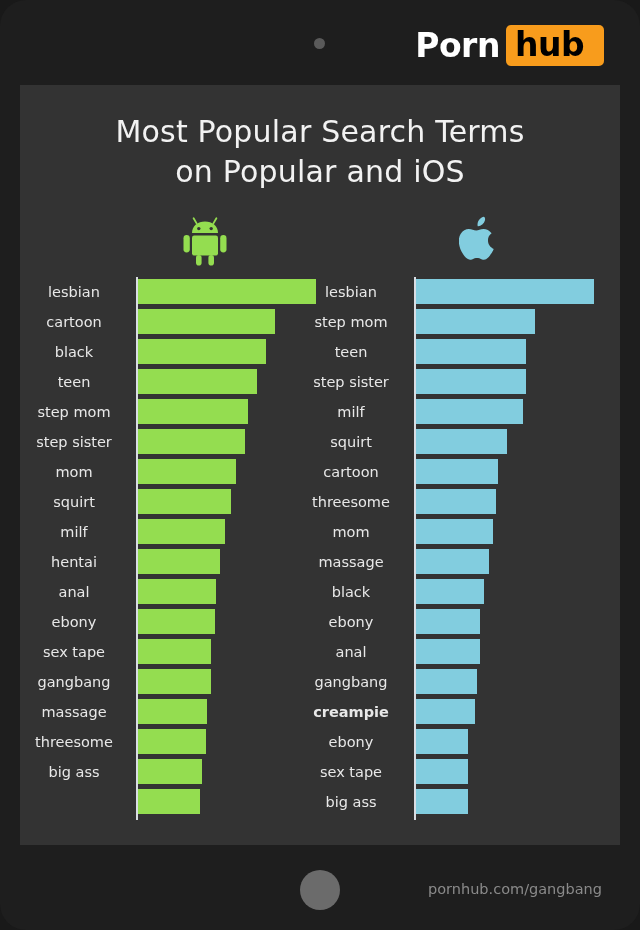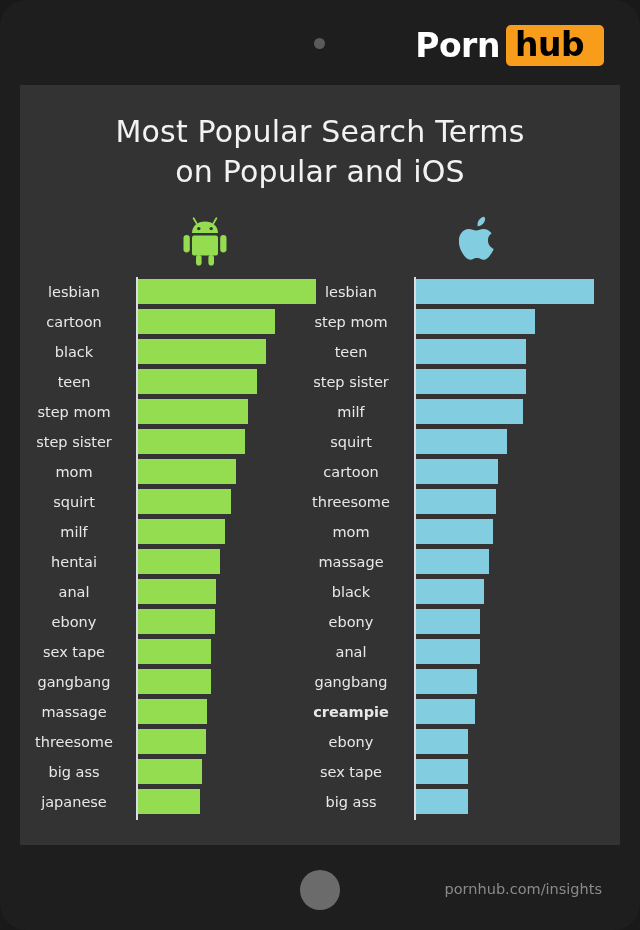--- a/index.html
+++ b/index.html
@@ -265,21 +265,20 @@
         </div>
         <div class="bar-row" style="top: 450px;">
           <div class="bar-label">threesome</div>
           <div class="bar" style="width: 67.64px;"></div>
         </div>
         <div class="bar-row" style="top: 480px;">
           <div class="bar-label">big ass</div>
           <div class="bar" style="width: 64.08px;"></div>
         </div>
         <div class="bar-row" style="top: 510px;">
-          <div class="bar-label">japanese</div>
           <div class="bar" style="width: 62.3px;"></div>
         </div>
       </div>
 
     <div class="chart-col" id="ios-col">
       <div class="axis-line"></div>
     <div class="bar-row" style="top: 0px;">
           <div class="bar-label">lesbian</div>
           <div class="bar" style="width: 178px;"></div>
         </div>
@@ -349,15 +348,15 @@
         </div>
         <div class="bar-row" style="top: 510px;">
           <div class="bar-label">big ass</div>
           <div class="bar" style="width: 51.62px;"></div>
         </div>
       </div>
 
   </div>
 
   <div id="home-button"></div>
-  <div id="footer-url">pornhub.com/insights</div>
+  <div id="footer-url">pornhub.com/gangbang</div>
 
 </div>
 
 </body></html>

